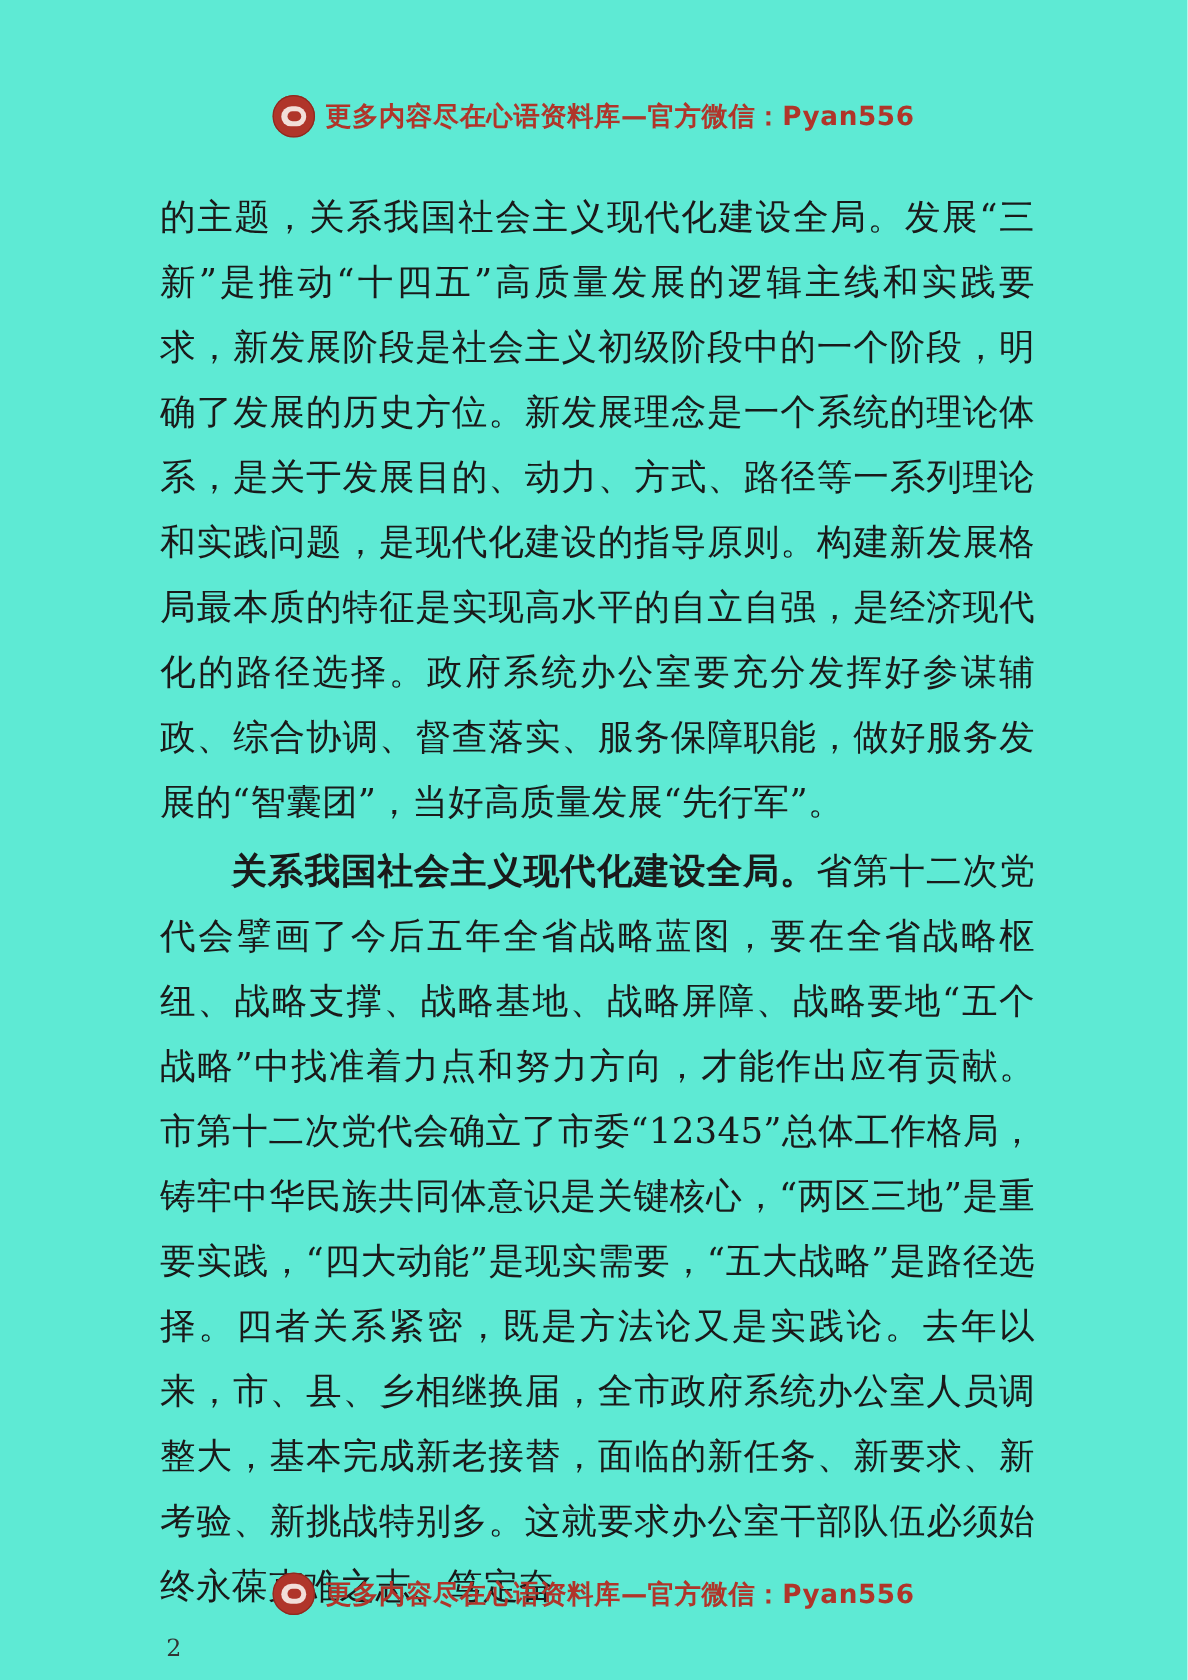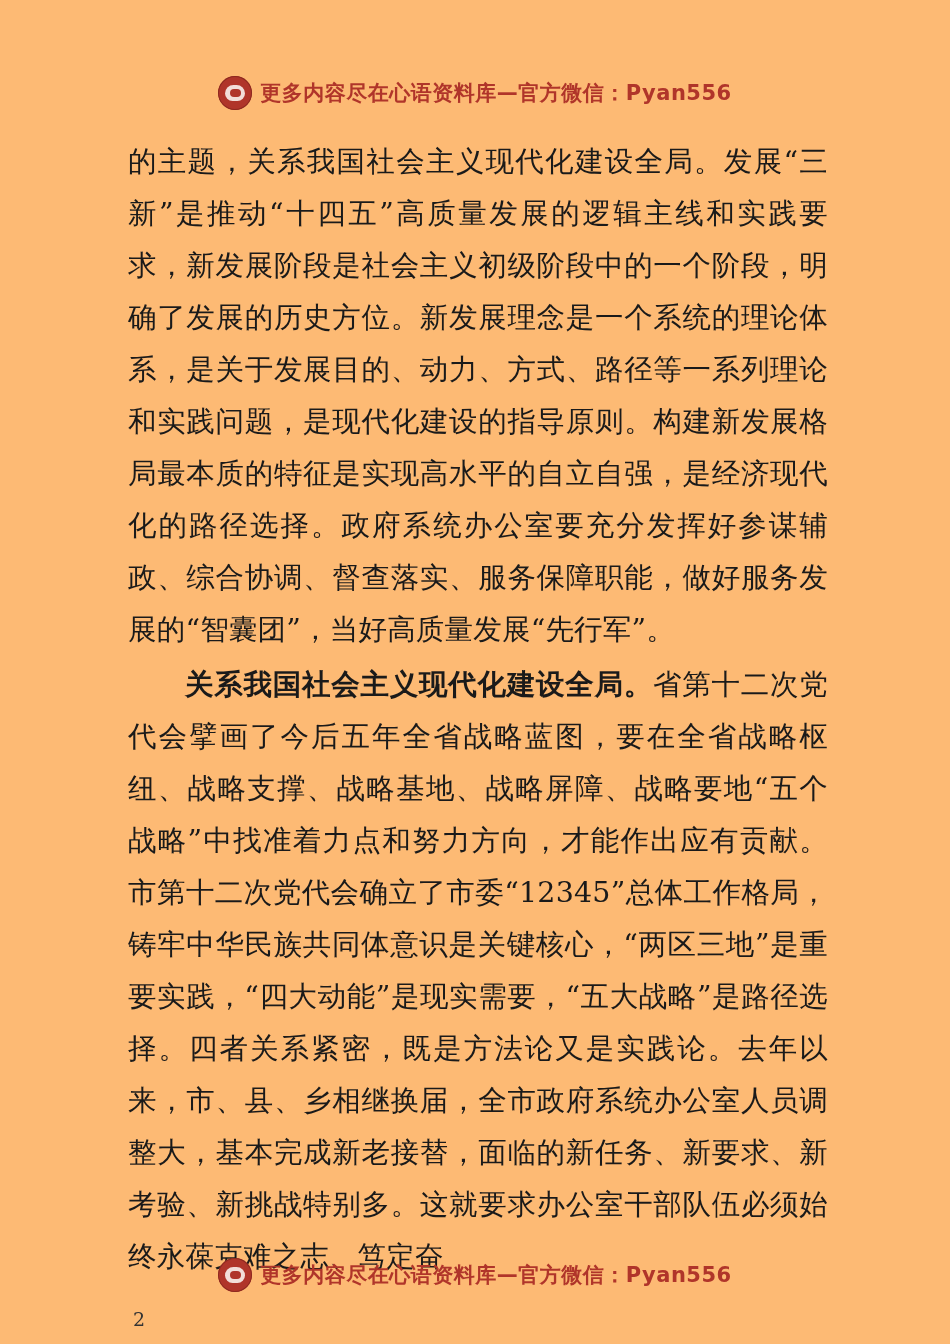--- a/index.html
+++ b/index.html
@@ -4,21 +4,21 @@
 <style>
   html, body {
     margin: 0;
     padding: 0;
     background: #ffffff;
   }
   .page {
     position: relative;
     width: 950px;
     height: 1344px;
-    background: #fdba74;
+    background: #5eead4;
     font-family: "DejaVu Serif", "Liberation Serif", serif;
     overflow: hidden;
   }
 
   
   .watermark {
     position: absolute;
     left: 0;
     width: 950px;
     display: flex;
@@ -64,21 +64,21 @@
     font-size: 21px;
     letter-spacing: 0.5px;
     color: #b0352a;
     white-space: nowrap;
   }
 
   
   .content {
     position: absolute;
     left: 128px;
-    top: 136px;
+    top: 148px;
     width: 700px;
   }
   .para {
     margin: 0 0 2px 0;
     font-size: 28.5px;
     line-height: 52px;
     color: #1a1a1a;
     text-align: justify;
     text-justify: inter-ideograph;
     letter-spacing: 0.2px;

